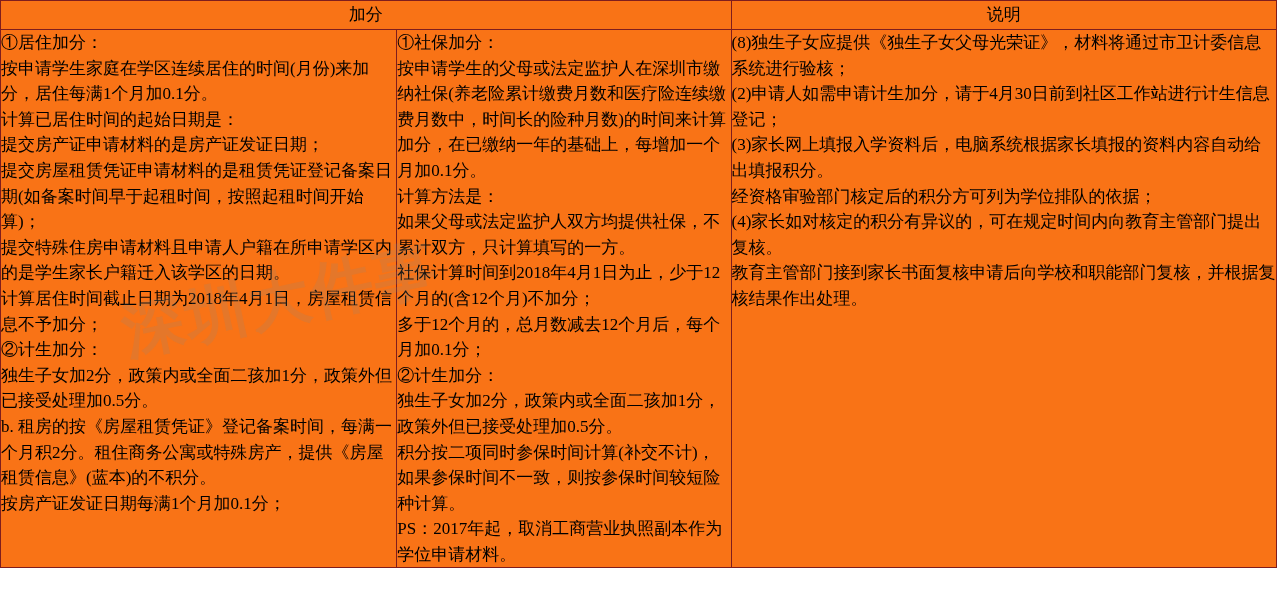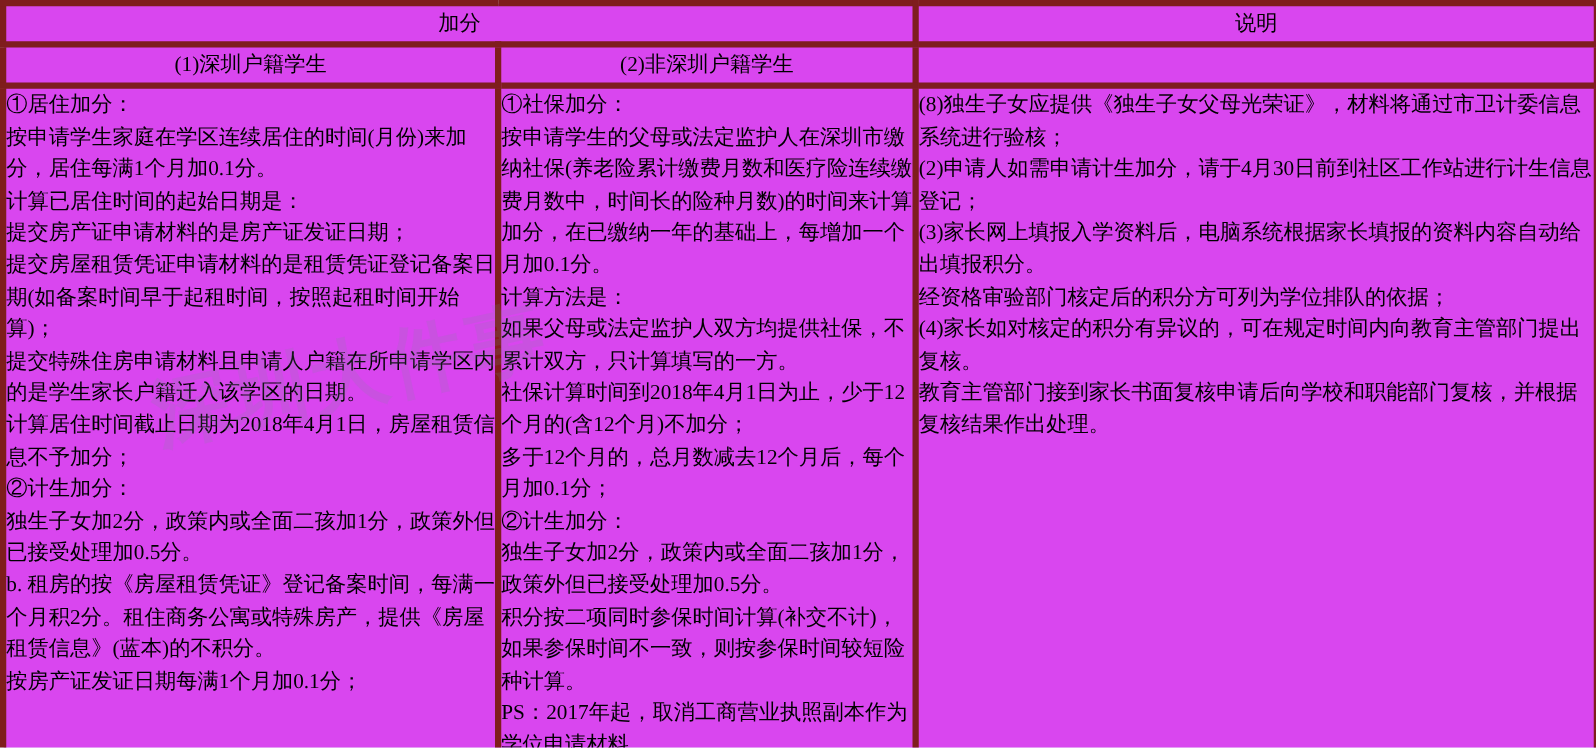--- a/index.html
+++ b/index.html
@@ -18,24 +18,24 @@
     background: #ffffff;
   }
   table.score-table {
     border-collapse: collapse;
     width: 1277px;
     table-layout: fixed;
     background: #dff0f3;
   }
   table.score-table td,
   table.score-table th {
-    border: 5px solid #7f1d1d;
+    border: 1px solid #7f1d1d;
     vertical-align: top;
     padding: 0;
-    background: #d946ef;
+    background: #f97316;
   }
   .hdr {
     text-align: center;
     font-weight: normal;
     font-size: 17px;
     line-height: 28px;
     height: 28px;
     padding: 1px 0 3px 0;
     color: #000;
   }
@@ -85,25 +85,20 @@
       <col class="col-a">
       <col class="col-b">
       <col class="col-c">
     </colgroup>
     <tbody>
       <tr>
         <th class="hdr" colspan="2">加分</th>
         <th class="hdr">说明</th>
       </tr>
       <tr>
-        <td class="subhdr">(1)深圳户籍学生</td>
-        <td class="subhdr">(2)非深圳户籍学生</td>
-        <td class="subhdr"></td>
-      </tr>
-      <tr>
         <td class="cell-body">①居住加分：
 按申请学生家庭在学区连续居住的时间(月份)来加分，居住每满1个月加0.1分。
 计算已居住时间的起始日期是：
 提交房产证申请材料的是房产证发证日期；
 提交房屋租赁凭证申请材料的是租赁凭证登记备案日期(如备案时间早于起租时间，按照起租时间开始算)；
 提交特殊住房申请材料且申请人户籍在所申请学区内的是学生家长户籍迁入该学区的日期。
 计算居住时间截止日期为2018年4月1日，房屋租赁信息不予加分；
 ②计生加分：
 独生子女加2分，政策内或全面二孩加1分，政策外但已接受处理加0.5分。
 b. 租房的按《房屋租赁凭证》登记备案时间，每满一个月积2分。租住商务公寓或特殊房产，提供《房屋租赁信息》(蓝本)的不积分。

